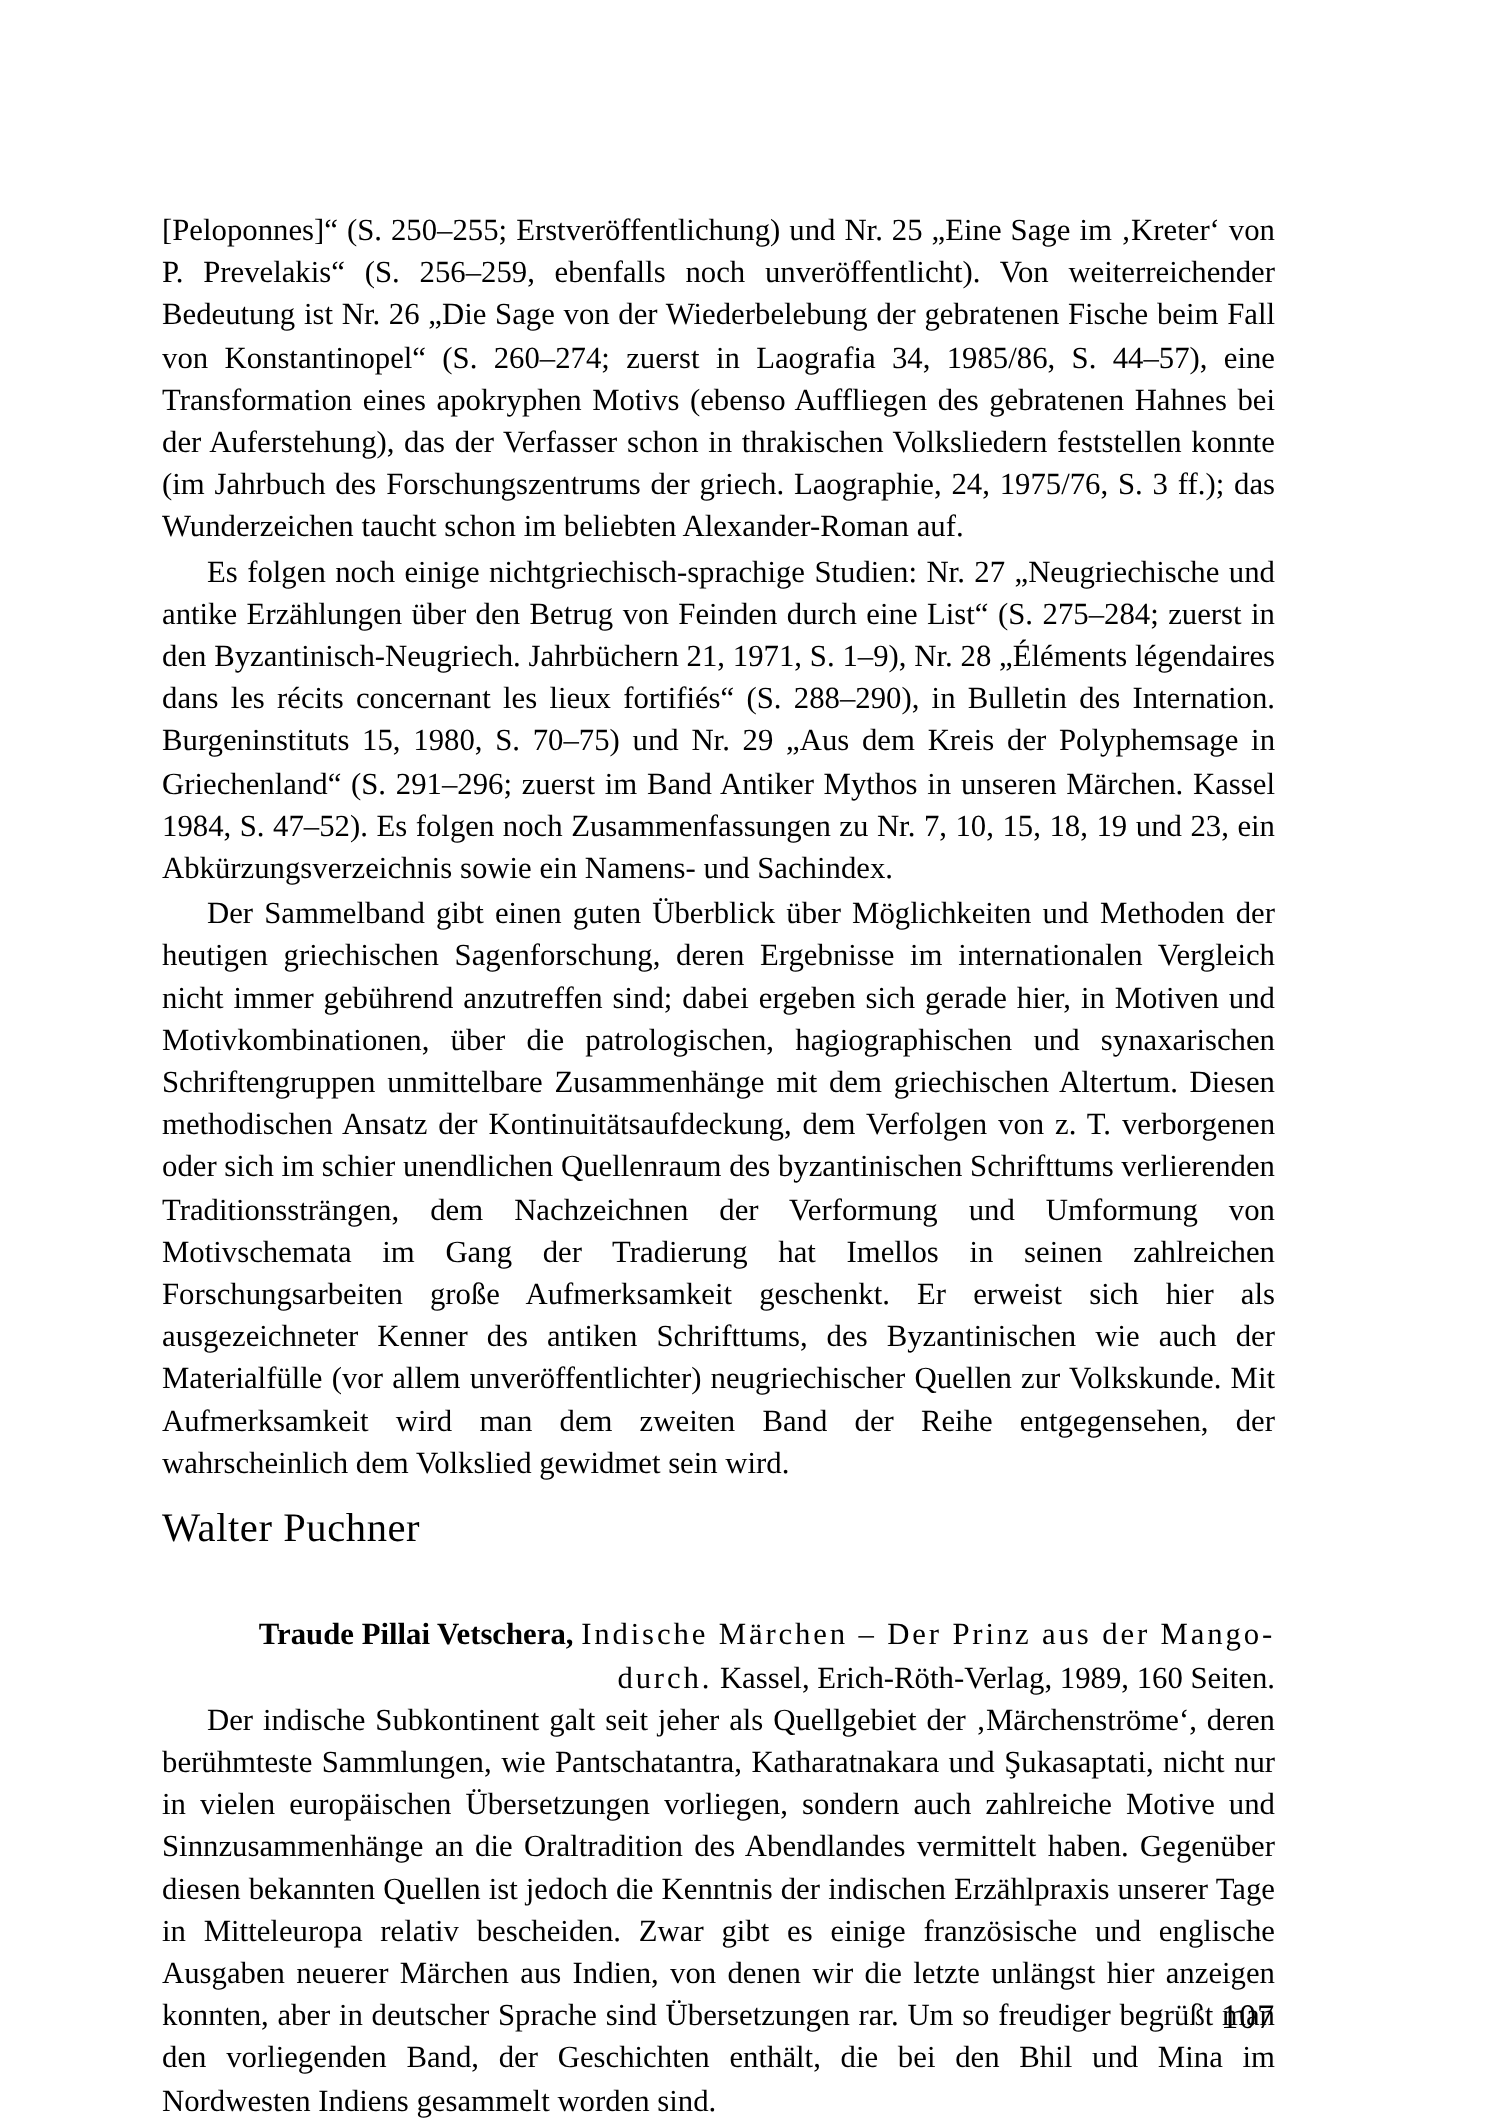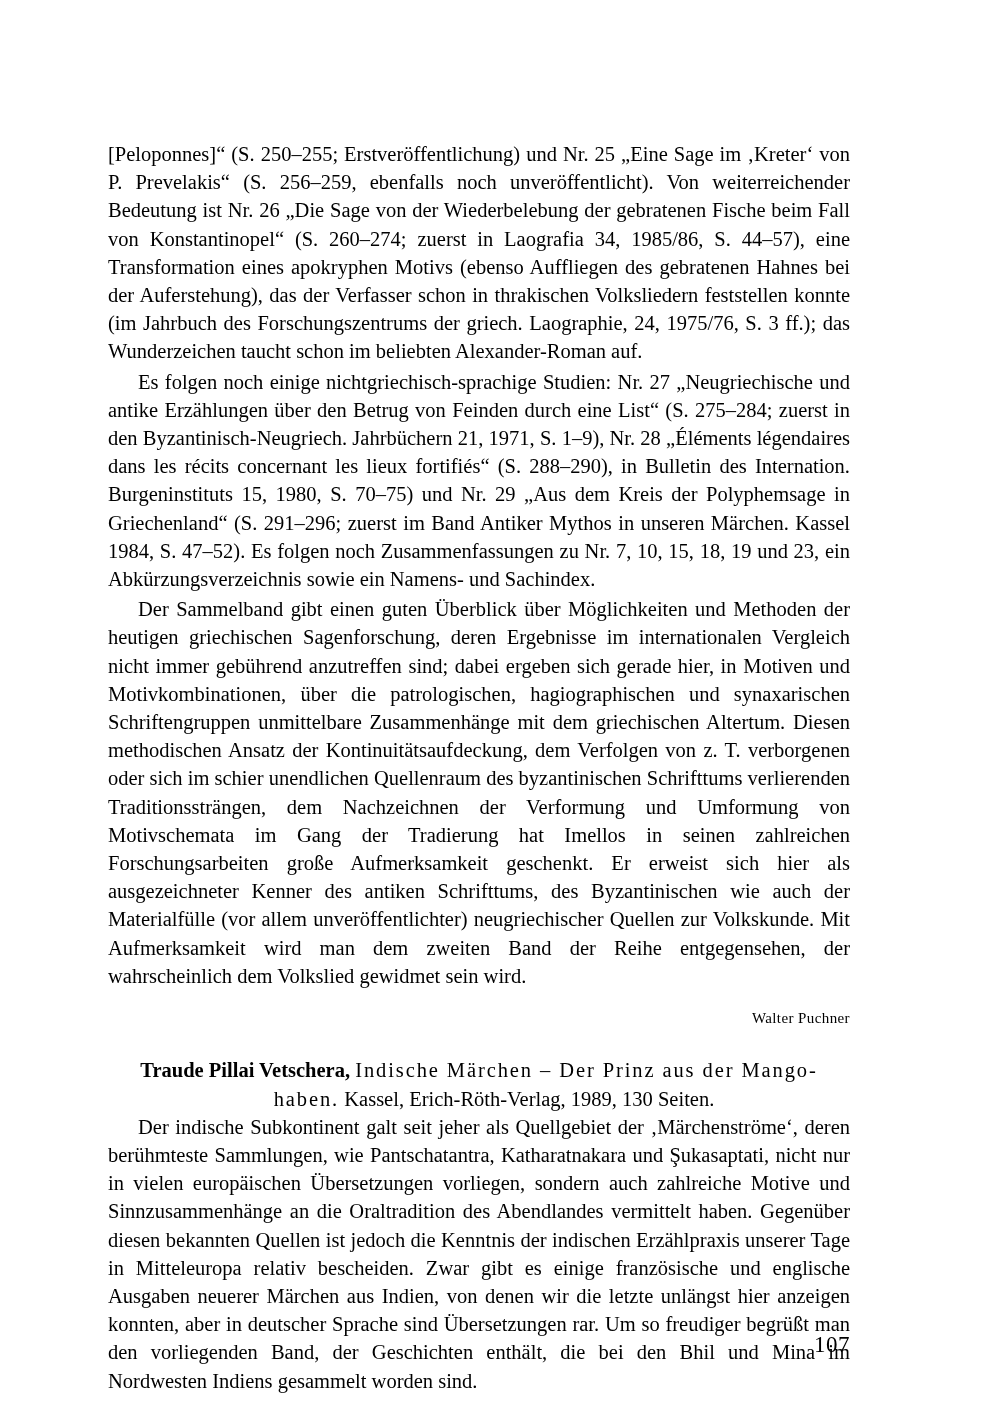--- a/index.html
+++ b/index.html
@@ -33,30 +33,30 @@
     hyphens: manual;
   }
   p.para + p.para {
     margin-top: 2px;
   }
   p.indent {
     text-indent: 30px;
   }
   .signature {
     margin-top: 14px;
-    font-size: 15px;
+    font-size: 27px;
     line-height: 28.2px;
-    text-align: right;
+    text-align: left;
     letter-spacing: 0.4px;
   }
   .book-entry {
-    margin-top: 24px;
+    margin-top: 44px;
     font-size: 20.5px;
     line-height: 28.2px;
-    text-align: center;
+    text-align: right;
   }
   .book-entry .author {
     font-weight: bold;
   }
   .book-entry .title {
     letter-spacing: 1.9px;
   }
   .book-entry .rest {
     letter-spacing: 0;
   }
@@ -86,22 +86,22 @@
     <p class="para indent">Es folgen noch einige nichtgriechisch-sprachige Studien: Nr. 27 „Neugriechische und antike Erzählungen über den Betrug von Feinden durch eine List“ (S. 275–284; zuerst in den Byzantinisch-Neugriech. Jahrbüchern 21, 1971, S. 1–9), Nr. 28 „Éléments légendaires dans les récits concernant les lieux fortifiés“ (S. 288–290), in Bulletin des Internation. Burgeninstituts 15, 1980, S. 70–75) und Nr. 29 „Aus dem Kreis der Polyphemsage in Griechenland“ (S. 291–296; zuerst im Band Antiker Mythos in unseren Märchen. Kassel 1984, S. 47–52). Es folgen noch Zusammenfassungen zu Nr. 7, 10, 15, 18, 19 und 23, ein Abkürzungsverzeichnis sowie ein Namens- und Sachindex.</p>
 
     <p class="para indent">Der Sammelband gibt einen guten Überblick über Möglichkeiten und Methoden der heutigen griechischen Sagenforschung, deren Ergebnisse im internationalen Vergleich nicht immer gebührend anzutreffen sind; dabei ergeben sich gerade hier, in Motiven und Motivkombinationen, über die patrologischen, hagiographischen und synaxarischen Schriftengruppen unmittelbare Zusammenhänge mit dem griechischen Altertum. Diesen methodischen Ansatz der Kontinuitätsaufdeckung, dem Verfolgen von z. T. verborgenen oder sich im schier unendlichen Quellenraum des byzantinischen Schrifttums verlierenden Traditionssträngen, dem Nachzeichnen der Verformung und Umformung von Motivschemata im Gang der Tradierung hat Imellos in seinen zahlreichen Forschungsarbeiten große Aufmerksamkeit geschenkt. Er erweist sich hier als ausgezeichneter Kenner des antiken Schrifttums, des Byzantinischen wie auch der Materialfülle (vor allem unveröffentlichter) neugriechischer Quellen zur Volkskunde. Mit Aufmerksamkeit wird man dem zweiten Band der Reihe entgegensehen, der wahrscheinlich dem Volkslied gewidmet sein wird.</p>
 
     <div class="signature">Walter Puchner</div>
 
     <div class="book-entry">
       <span class="author">Traude Pillai Vetschera,</span>
       <span class="title">Indische Märchen – Der Prinz aus der Mango-</span>
       <span class="line2">
-        <span class="title">haben.</span>
-        <span class="rest">Kassel, Erich-Röth-Verlag, 1989, 130 Seiten.</span>
+        <span class="title">durch.</span>
+        <span class="rest">Kassel, Erich-Röth-Verlag, 1989, 160 Seiten.</span>
       </span>
     </div>
 
     <p class="para indent after-entry">Der indische Subkontinent galt seit jeher als Quellgebiet der ‚Märchenströme‘, deren berühmteste Sammlungen, wie Pantschatantra, Katharatnakara und Şukasaptati, nicht nur in vielen europäischen Übersetzungen vorliegen, sondern auch zahlreiche Motive und Sinnzusammenhänge an die Oraltradition des Abendlandes vermittelt haben. Gegenüber diesen bekannten Quellen ist jedoch die Kenntnis der indischen Erzählpraxis unserer Tage in Mitteleuropa relativ bescheiden. Zwar gibt es einige französische und englische Ausgaben neuerer Märchen aus Indien, von denen wir die letzte unlängst hier anzeigen konnten, aber in deutscher Sprache sind Übersetzungen rar. Um so freudiger begrüßt man den vorliegenden Band, der Geschichten enthält, die bei den Bhil und Mina im Nordwesten Indiens gesammelt worden sind.</p>
 
   </div>
 
   <div class="page-number">107</div>
 </div>
 

